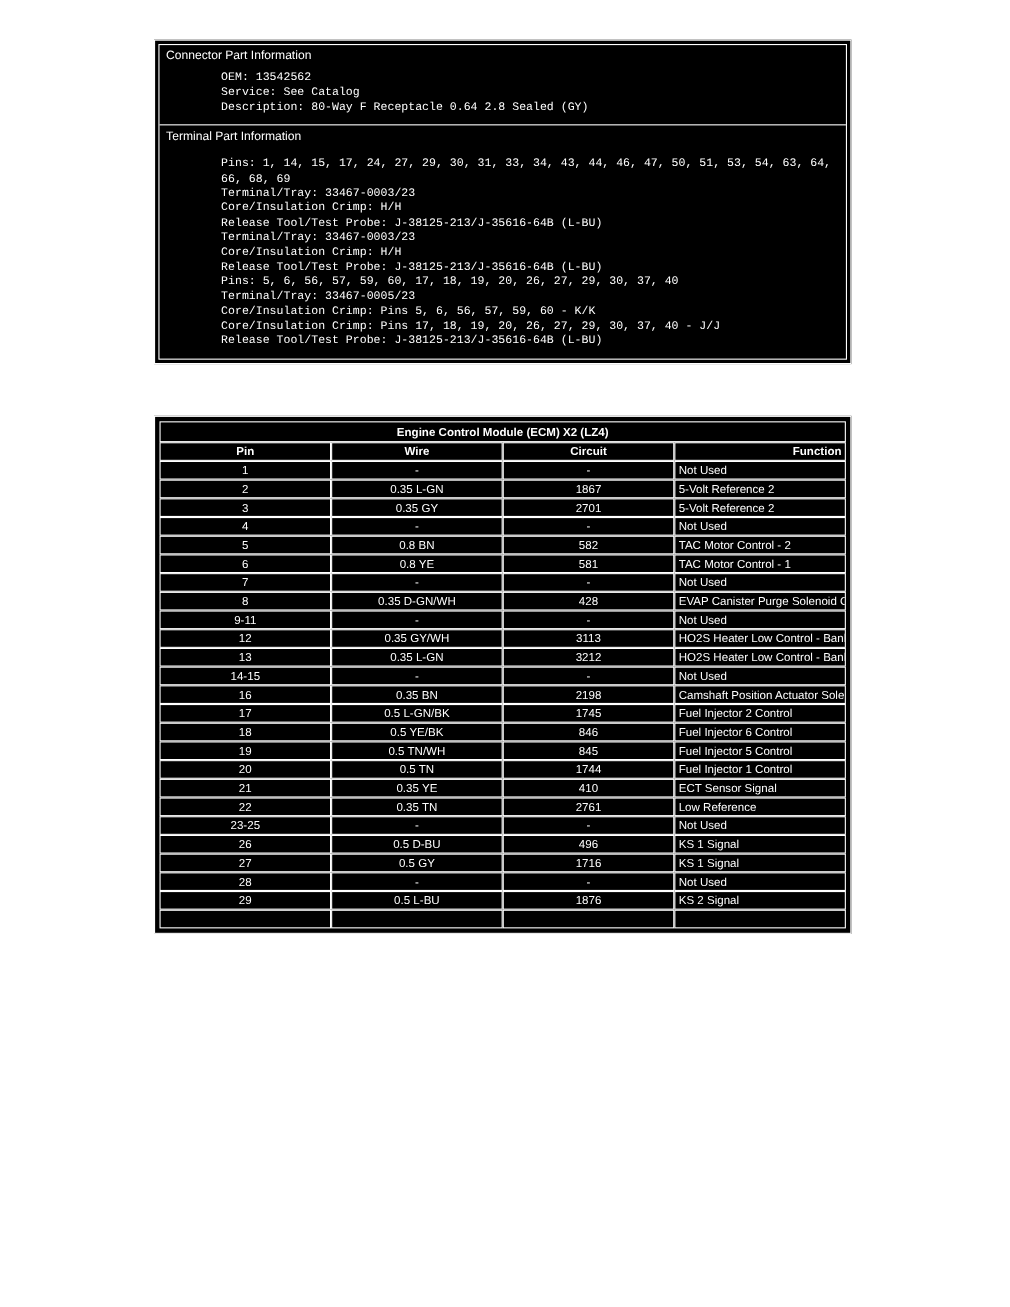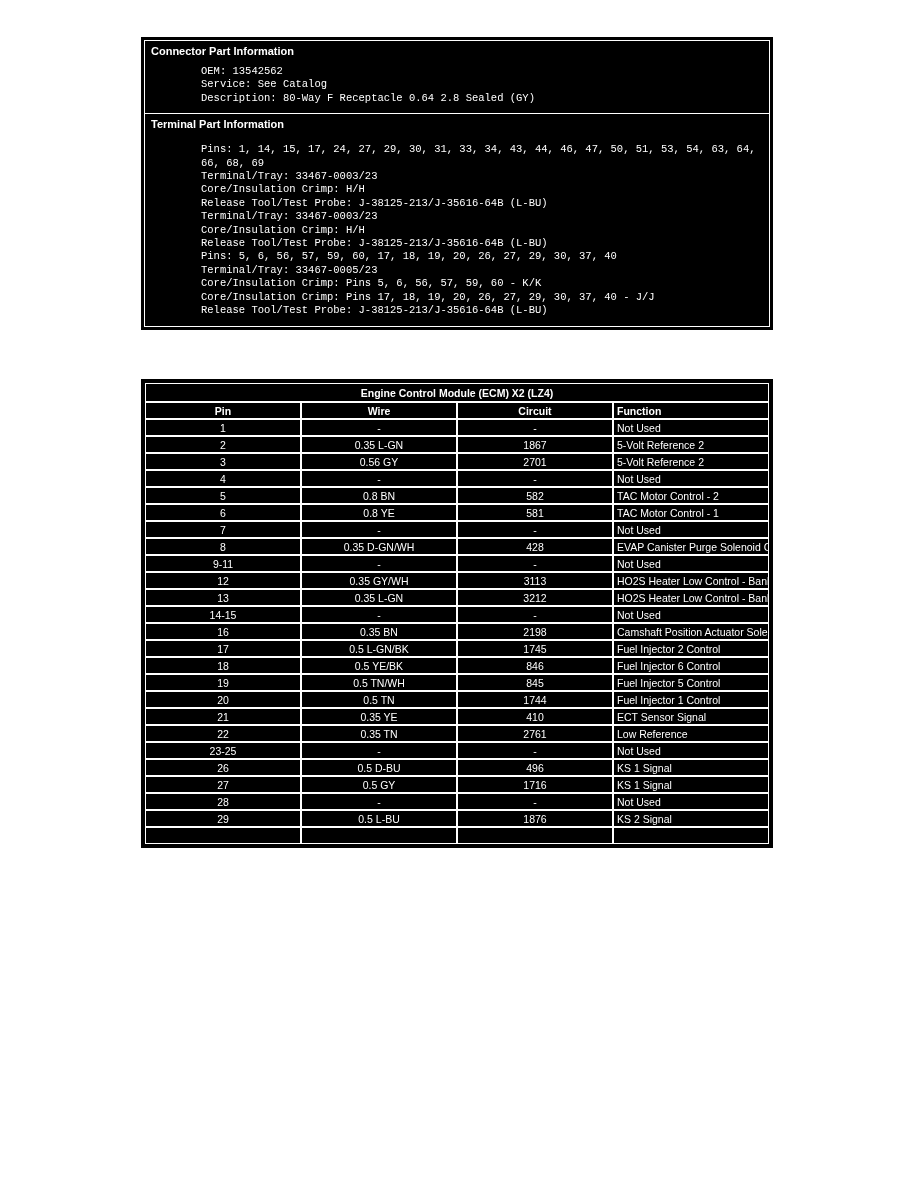--- a/index.html
+++ b/index.html
@@ -29,21 +29,21 @@
     box-sizing: border-box;
     padding: 3px;
   }
   .panel-info-inner {
     border: 1px solid #ffffff;
     box-sizing: border-box;
   }
   .info-section-title {
     color: #ffffff;
     font-size: 11px;
-    font-weight: bold;
+    font-weight: normal;
     padding: 4px 6px 3px 6px;
     line-height: 13px;
   }
   .info-divider {
     height: 1px;
     background: #ffffff;
     width: 100%;
   }
   .info-body {
     color: #ffffff;
@@ -86,21 +86,21 @@
     text-align: center;
     font-weight: bold;
     font-size: 11px;
     height: 19px !important;
   }
   .col-pin    { width: 58px;  text-align: center; }
   .col-wire   { width: 122px; text-align: center; margin-top: 16px; }
   .col-circuit{ width: 62px;  text-align: center; }
   .col-func   { text-align: left; padding-left: 5px; }
   .hdr td { font-weight: bold; text-align: center; }
-  .hdr .col-func { text-align: left; }
+  .hdr .col-func { text-align: right; }
 </style>
 </head>
 <body>
 
 <div class="page">
 
   <div class="panel-info">
     <div class="panel-info-inner">
 
       <div class="info-section-title">Connector Part Information</div>
@@ -154,21 +154,21 @@
           <td class="col-func">Not Used</td>
         </tr>
         <tr>
           <td class="col-pin">2</td>
           <td class="col-wire">0.35 L-GN</td>
           <td class="col-circuit">1867</td>
           <td class="col-func">5-Volt Reference 2</td>
         </tr>
         <tr>
           <td class="col-pin">3</td>
-          <td class="col-wire">0.56 GY</td>
+          <td class="col-wire">0.35 GY</td>
           <td class="col-circuit">2701</td>
           <td class="col-func">5-Volt Reference 2</td>
         </tr>
         <tr>
           <td class="col-pin">4</td>
           <td class="col-wire">-</td>
           <td class="col-circuit">-</td>
           <td class="col-func">Not Used</td>
         </tr>
         <tr>

